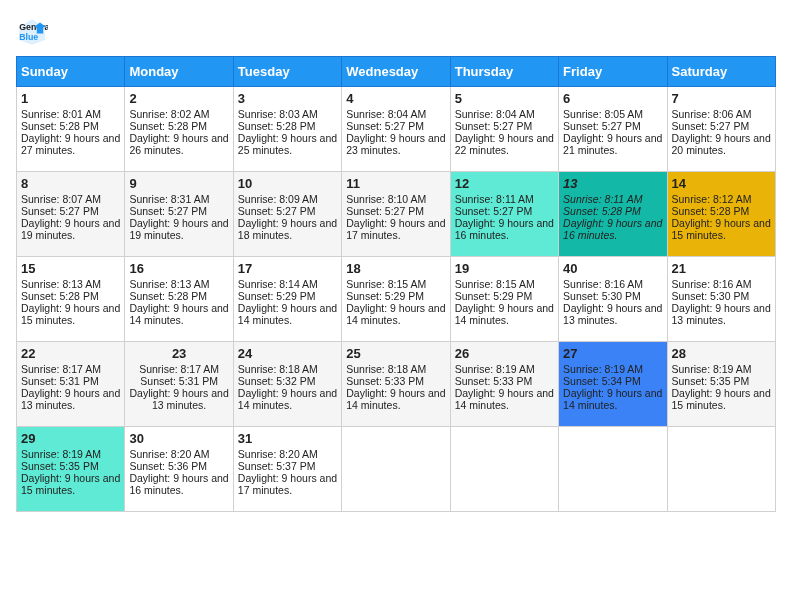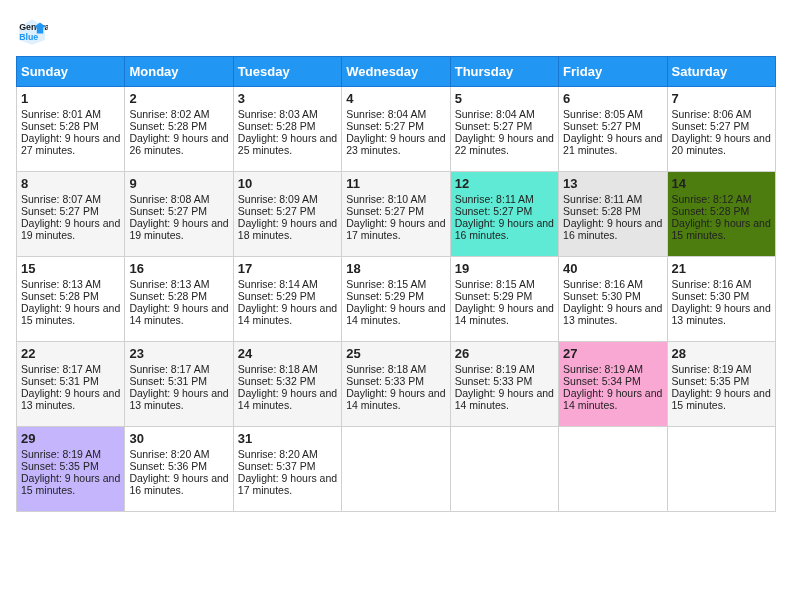--- a/index.html
+++ b/index.html
@@ -112,47 +112,47 @@
         <td style="background: rgb(255, 255, 255);"><span class="day-num">1</span><span>Sunrise: 8:01 AM</span><br><span>Sunset: 5:28 PM</span><br><span>Daylight: 9 hours and 27 minutes.</span></td>
         <td style="background: rgb(255, 255, 255);"><span class="day-num">2</span><span>Sunrise: 8:02 AM</span><br><span>Sunset: 5:28 PM</span><br><span>Daylight: 9 hours and 26 minutes.</span></td>
         <td style="background: rgb(255, 255, 255);"><span class="day-num">3</span><span>Sunrise: 8:03 AM</span><br><span>Sunset: 5:28 PM</span><br><span>Daylight: 9 hours and 25 minutes.</span></td>
         <td style="background: rgb(255, 255, 255);"><span class="day-num">4</span><span>Sunrise: 8:04 AM</span><br><span>Sunset: 5:27 PM</span><br><span>Daylight: 9 hours and 23 minutes.</span></td>
         <td style="background: rgb(255, 255, 255);"><span class="day-num">5</span><span>Sunrise: 8:04 AM</span><br><span>Sunset: 5:27 PM</span><br><span>Daylight: 9 hours and 22 minutes.</span></td>
         <td style="background: rgb(255, 255, 255);"><span class="day-num">6</span><span>Sunrise: 8:05 AM</span><br><span>Sunset: 5:27 PM</span><br><span>Daylight: 9 hours and 21 minutes.</span></td>
         <td style="background: rgb(255, 255, 255);"><span class="day-num">7</span><span>Sunrise: 8:06 AM</span><br><span>Sunset: 5:27 PM</span><br><span>Daylight: 9 hours and 20 minutes.</span></td>
       </tr>
       <tr>
         <td style="background: rgb(245, 245, 245);"><span class="day-num">8</span><span>Sunrise: 8:07 AM</span><br><span>Sunset: 5:27 PM</span><br><span>Daylight: 9 hours and 19 minutes.</span></td>
-        <td style="background: rgb(245, 245, 245);"><span class="day-num">9</span><span>Sunrise: 8:08 AM</span><br><span>Sunset: 5:27 PM</span><br><span>Daylight: 9 hours and 19 minutes.</span></td>
+        <td style="background: rgb(245, 245, 245);"><span class="day-num">9</span><span>Sunrise: 8:31 AM</span><br><span>Sunset: 5:27 PM</span><br><span>Daylight: 9 hours and 19 minutes.</span></td>
         <td style="background: rgb(245, 245, 245);"><span class="day-num">10</span><span>Sunrise: 8:09 AM</span><br><span>Sunset: 5:27 PM</span><br><span>Daylight: 9 hours and 18 minutes.</span></td>
         <td style="background: rgb(245, 245, 245);"><span class="day-num">11</span><span>Sunrise: 8:10 AM</span><br><span>Sunset: 5:27 PM</span><br><span>Daylight: 9 hours and 17 minutes.</span></td>
         <td style="background: #5eead4;"><span class="day-num">12</span><span>Sunrise: 8:11 AM</span><br><span>Sunset: 5:27 PM</span><br><span>Daylight: 9 hours and 16 minutes.</span></td>
-        <td style="background: #e5e5e5;"><span class="day-num">13</span><span>Sunrise: 8:11 AM</span><br><span>Sunset: 5:28 PM</span><br><span>Daylight: 9 hours and 16 minutes.</span></td>
-        <td style="background: #4d7c0f;"><span class="day-num">14</span><span>Sunrise: 8:12 AM</span><br><span>Sunset: 5:28 PM</span><br><span>Daylight: 9 hours and 15 minutes.</span></td>
+        <td style="background: #14b8a6; font-style: italic;"><span class="day-num">13</span><span>Sunrise: 8:11 AM</span><br><span>Sunset: 5:28 PM</span><br><span>Daylight: 9 hours and 16 minutes.</span></td>
+        <td style="background: #eab308;"><span class="day-num">14</span><span>Sunrise: 8:12 AM</span><br><span>Sunset: 5:28 PM</span><br><span>Daylight: 9 hours and 15 minutes.</span></td>
       </tr>
       <tr>
         <td style="background: rgb(255, 255, 255);"><span class="day-num">15</span><span>Sunrise: 8:13 AM</span><br><span>Sunset: 5:28 PM</span><br><span>Daylight: 9 hours and 15 minutes.</span></td>
         <td style="background: rgb(255, 255, 255);"><span class="day-num">16</span><span>Sunrise: 8:13 AM</span><br><span>Sunset: 5:28 PM</span><br><span>Daylight: 9 hours and 14 minutes.</span></td>
         <td style="background: rgb(255, 255, 255); margin-top: 21px;"><span class="day-num">17</span><span>Sunrise: 8:14 AM</span><br><span>Sunset: 5:29 PM</span><br><span>Daylight: 9 hours and 14 minutes.</span></td>
         <td style="background: rgb(255, 255, 255); margin-top: 39px;"><span class="day-num">18</span><span>Sunrise: 8:15 AM</span><br><span>Sunset: 5:29 PM</span><br><span>Daylight: 9 hours and 14 minutes.</span></td>
         <td style="background: rgb(255, 255, 255);"><span class="day-num">19</span><span>Sunrise: 8:15 AM</span><br><span>Sunset: 5:29 PM</span><br><span>Daylight: 9 hours and 14 minutes.</span></td>
         <td style="background: rgb(255, 255, 255);"><span class="day-num">40</span><span>Sunrise: 8:16 AM</span><br><span>Sunset: 5:30 PM</span><br><span>Daylight: 9 hours and 13 minutes.</span></td>
         <td style="background: rgb(255, 255, 255);"><span class="day-num">21</span><span>Sunrise: 8:16 AM</span><br><span>Sunset: 5:30 PM</span><br><span>Daylight: 9 hours and 13 minutes.</span></td>
       </tr>
       <tr>
         <td style="background: rgb(245, 245, 245);"><span class="day-num">22</span><span>Sunrise: 8:17 AM</span><br><span>Sunset: 5:31 PM</span><br><span>Daylight: 9 hours and 13 minutes.</span></td>
-        <td style="background: rgb(245, 245, 245);"><span class="day-num">23</span><span>Sunrise: 8:17 AM</span><br><span>Sunset: 5:31 PM</span><br><span>Daylight: 9 hours and 13 minutes.</span></td>
+        <td style="background: rgb(245, 245, 245); text-align: center;"><span class="day-num">23</span><span>Sunrise: 8:17 AM</span><br><span>Sunset: 5:31 PM</span><br><span>Daylight: 9 hours and 13 minutes.</span></td>
         <td style="background: rgb(245, 245, 245);"><span class="day-num">24</span><span>Sunrise: 8:18 AM</span><br><span>Sunset: 5:32 PM</span><br><span>Daylight: 9 hours and 14 minutes.</span></td>
         <td style="background: rgb(245, 245, 245);"><span class="day-num">25</span><span>Sunrise: 8:18 AM</span><br><span>Sunset: 5:33 PM</span><br><span>Daylight: 9 hours and 14 minutes.</span></td>
         <td style="background: rgb(245, 245, 245);"><span class="day-num">26</span><span>Sunrise: 8:19 AM</span><br><span>Sunset: 5:33 PM</span><br><span>Daylight: 9 hours and 14 minutes.</span></td>
-        <td style="background: #f9a8d4; margin-top: 44px;"><span class="day-num">27</span><span>Sunrise: 8:19 AM</span><br><span>Sunset: 5:34 PM</span><br><span>Daylight: 9 hours and 14 minutes.</span></td>
+        <td style="background: #3b82f6; margin-top: 44px;"><span class="day-num">27</span><span>Sunrise: 8:19 AM</span><br><span>Sunset: 5:34 PM</span><br><span>Daylight: 9 hours and 14 minutes.</span></td>
         <td style="background: rgb(245, 245, 245);"><span class="day-num">28</span><span>Sunrise: 8:19 AM</span><br><span>Sunset: 5:35 PM</span><br><span>Daylight: 9 hours and 15 minutes.</span></td>
       </tr>
       <tr>
-        <td style="background: #c4b5fd;"><span class="day-num">29</span><span>Sunrise: 8:19 AM</span><br><span>Sunset: 5:35 PM</span><br><span>Daylight: 9 hours and 15 minutes.</span></td>
+        <td style="background: #5eead4;"><span class="day-num">29</span><span>Sunrise: 8:19 AM</span><br><span>Sunset: 5:35 PM</span><br><span>Daylight: 9 hours and 15 minutes.</span></td>
         <td style="background: rgb(255, 255, 255);"><span class="day-num">30</span><span>Sunrise: 8:20 AM</span><br><span>Sunset: 5:36 PM</span><br><span>Daylight: 9 hours and 16 minutes.</span></td>
         <td style="background: rgb(255, 255, 255);"><span class="day-num">31</span><span>Sunrise: 8:20 AM</span><br><span>Sunset: 5:37 PM</span><br><span>Daylight: 9 hours and 17 minutes.</span></td>
         <td class="empty-cell"></td>
         <td class="empty-cell"></td>
         <td class="empty-cell"></td>
         <td class="empty-cell"></td>
       </tr>
     </tbody>
 </table>
 

